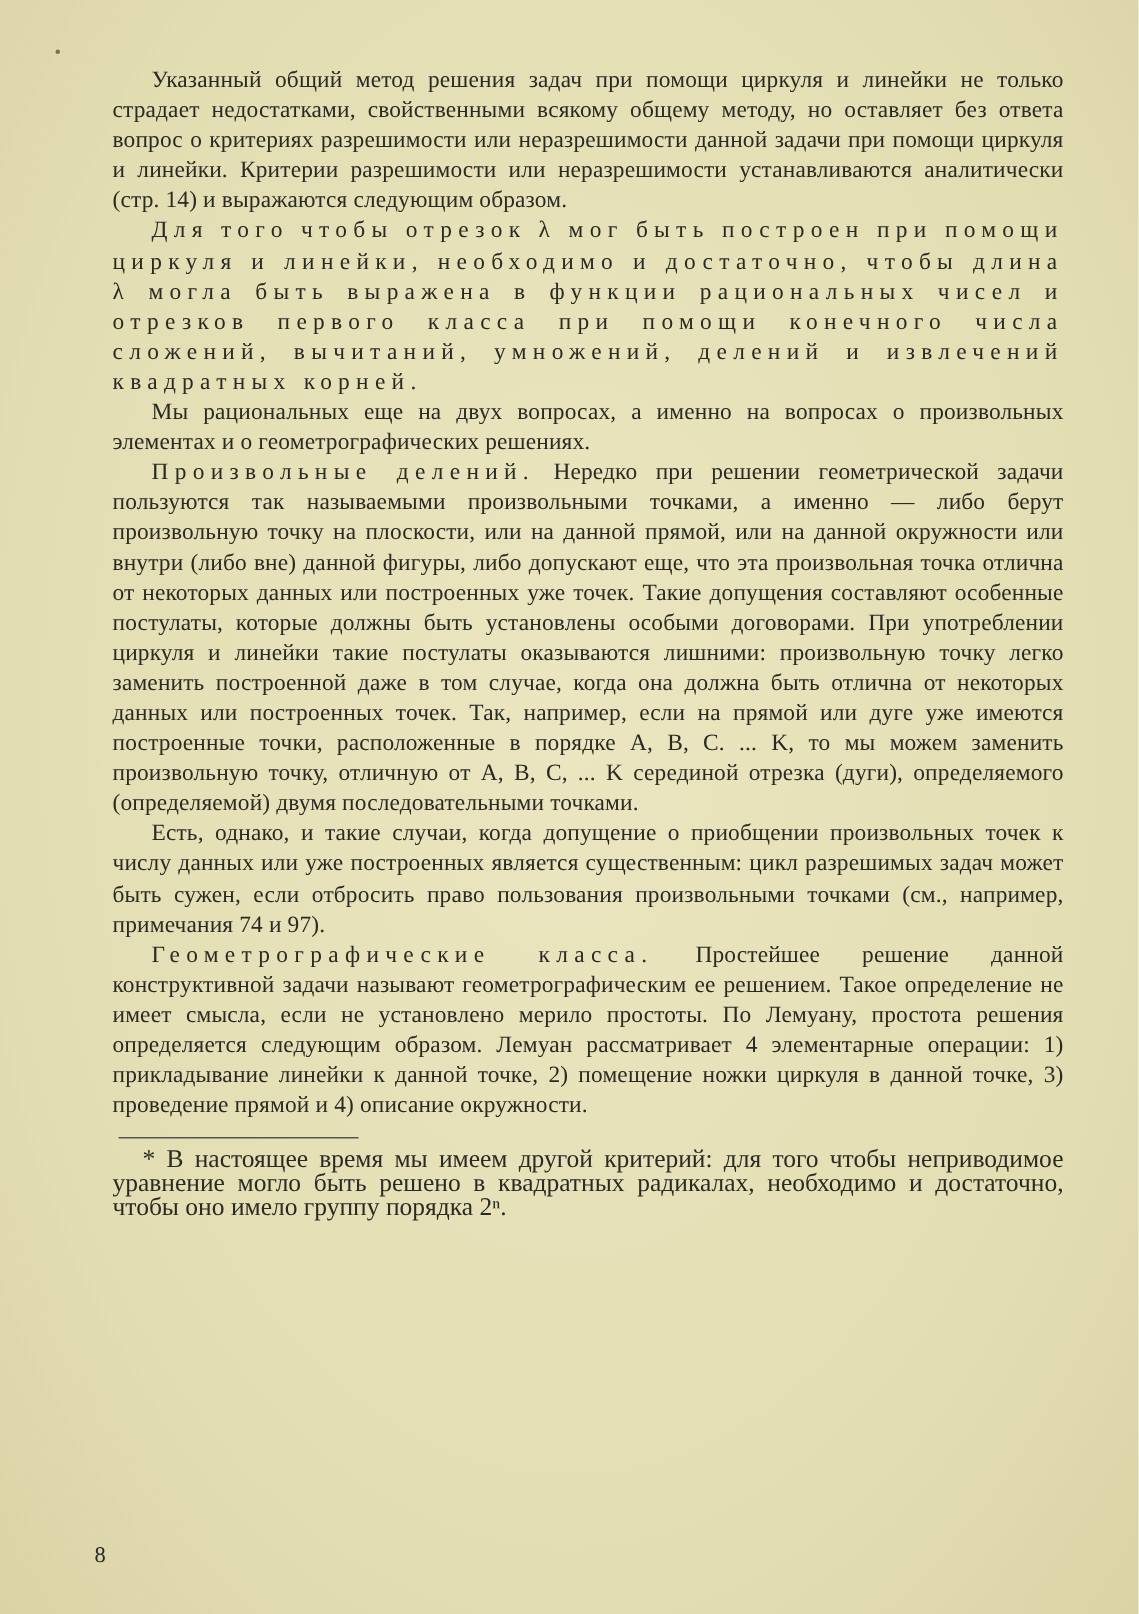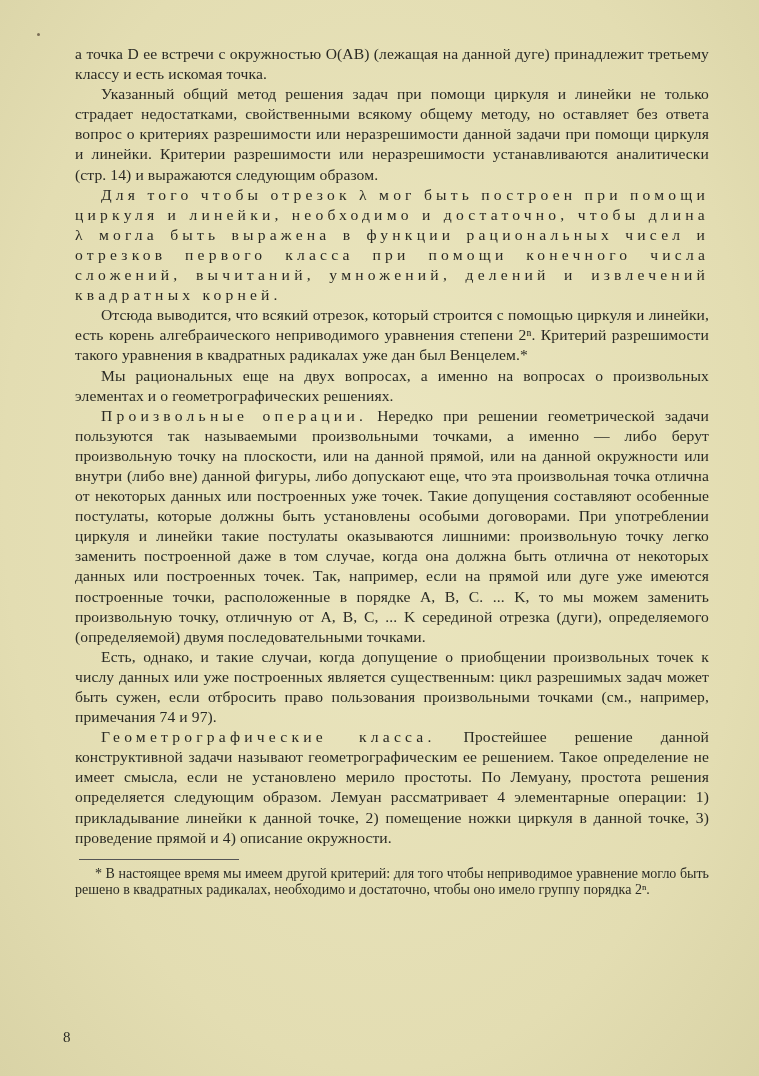--- a/index.html
+++ b/index.html
@@ -13,39 +13,37 @@
   }
   .page { position: absolute; left: 75px; top: 44px; width: 634px; }
   .p {
     font-size: 15.6px; line-height: 20.1px; text-align: justify;
     margin: 0; text-indent: 26px; letter-spacing: 0.1px;
   }
   .p.noindent { text-indent: 0; }
   .sp { letter-spacing: 4.2px; }
   .fn-rule { width: 160px; border-top: 1px solid #555; margin: 11px 0 6px 4px; }
   .fn {
-    font-size: 14px; line-height: 16px; text-align: justify;
+    font-size: 17px; line-height: 16px; text-align: justify;
     margin: 0; text-indent: 20px;
   }
   .pagenum { position: absolute; left: 63px; top: 1029px; font-size: 15px; }
   .speck { position: absolute; left: 37px; top: 33px; width: 3px; height: 3px; background: #7a6e55; border-radius: 50%; }
 </style>
 </head>
 <body>
 
 <div class="speck"></div>
 
 <div class="page">
-  <p class="p noindent">а точка D ее встречи с окружностью O(AB) (лежащая на данной дуге) принадлежит третьему классу и есть искомая точка.</p>
   <p class="p">Указанный общий метод решения задач при помощи циркуля и линейки не только страдает недостатками, свойственными всякому общему методу, но оставляет без ответа вопрос о критериях разрешимости или неразрешимости данной задачи при помощи циркуля и линейки. Критерии разрешимости или неразрешимости устанавливаются аналитически (стр. 14) и выражаются следующим образом.</p>
   <p class="p sp">Для того чтобы отрезок λ мог быть построен при помощи циркуля и линейки, необходимо и достаточно, чтобы длина λ могла быть выражена в функции рациональных чисел и отрезков первого класса при помощи конечного числа сложений, вычитаний, умножений, делений и извлечений квадратных корней.</p>
-  <p class="p">Отсюда выводится, что всякий отрезок, который строится с помощью циркуля и линейки, есть корень алгебраического неприводимого уравнения степени 2ⁿ. Критерий разрешимости такого уравнения в квадратных радикалах уже дан был Венцелем.*</p>
   <p class="p">Мы рациональных еще на двух вопросах, а именно на вопросах о произвольных элементах и о геометрографических решениях.</p>
   <p class="p">
-    <span class="sp">Произвольные операции.</span>
+    <span class="sp">Произвольные делений.</span>
     <span>Нередко при решении геометрической задачи пользуются так называемыми произвольными точками, а именно — либо берут произвольную точку на плоскости, или на данной прямой, или на данной окружности или внутри (либо вне) данной фигуры, либо допускают еще, что эта произвольная точка отлична от некоторых данных или построенных уже точек. Такие допущения составляют особенные постулаты, которые должны быть установлены особыми договорами. При употреблении циркуля и линейки такие постулаты оказываются лишними: произвольную точку легко заменить построенной даже в том случае, когда она должна быть отлична от некоторых данных или построенных точек. Так, например, если на прямой или дуге уже имеются построенные точки, расположенные в порядке A, B, C. ... K, то мы можем заменить произвольную точку, отличную от A, B, C, ... K серединой отрезка (дуги), определяемого (определяемой) двумя последовательными точками.</span>
   </p>
   <p class="p">Есть, однако, и такие случаи, когда допущение о приобщении произвольных точек к числу данных или уже построенных является существенным: цикл разрешимых задач может быть сужен, если отбросить право пользования произвольными точками (см., например, примечания 74 и 97).</p>
   <p class="p">
     <span class="sp">Геометрографические класса.</span>
     <span>Простейшее решение данной конструктивной задачи называют геометрографическим ее решением. Такое определение не имеет смысла, если не установлено мерило простоты. По Лемуану, простота решения определяется следующим образом. Лемуан рассматривает 4 элементарные операции: 1) прикладывание линейки к данной точке, 2) помещение ножки циркуля в данной точке, 3) проведение прямой и 4) описание окружности.</span>
   </p>
   <div class="fn-rule"></div>
   <p class="fn">* В настоящее время мы имеем другой критерий: для того чтобы неприводимое уравнение могло быть решено в квадратных радикалах, необходимо и достаточно, чтобы оно имело группу порядка 2ⁿ.</p>
 </div>

